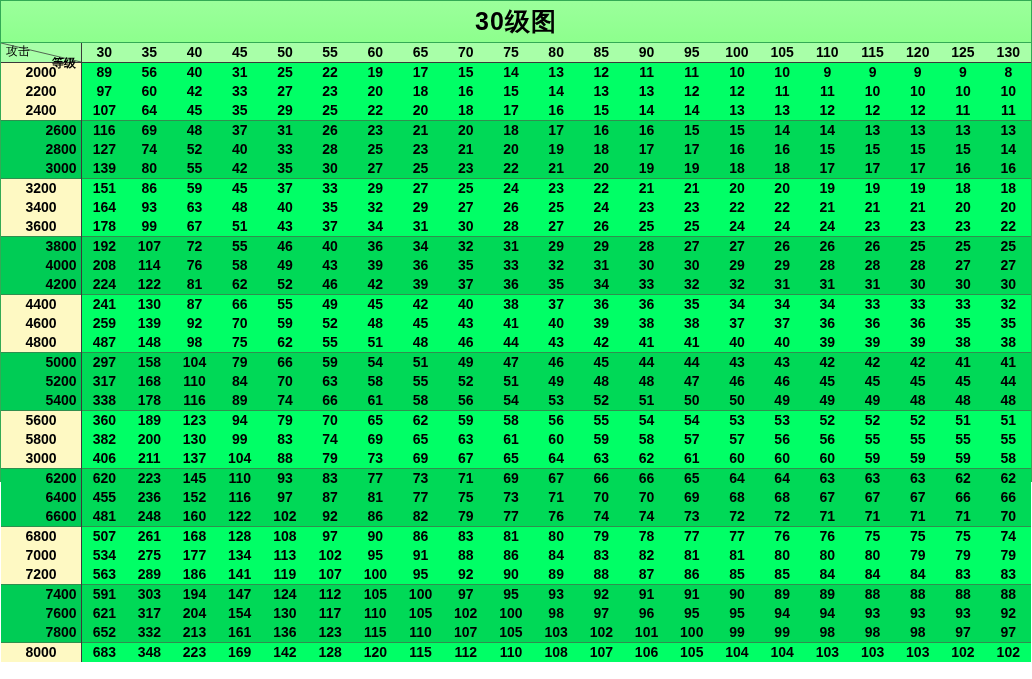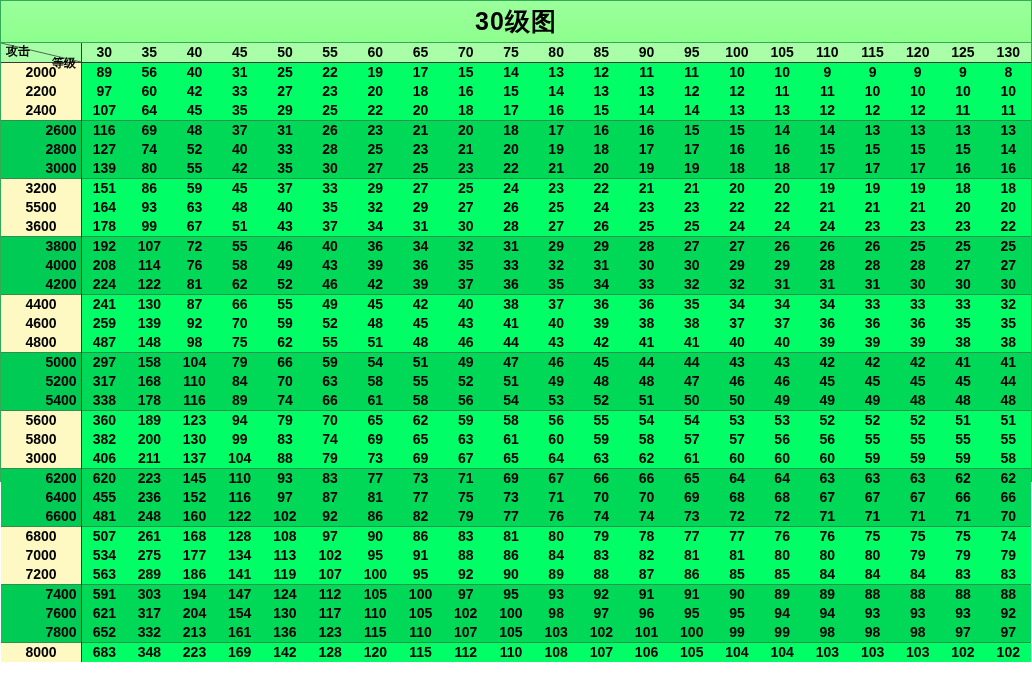--- a/index.html
+++ b/index.html
@@ -73,21 +73,21 @@
     right: 5px;
     top: 11px;
     font-size: 12px;
     font-weight: bold;
   }
   .corner .lbl-bot {
     position: absolute;
     left: 5px;
     bottom: 1px;
     font-size: 12px;
-    font-weight: bold;
+    font-weight: normal;
   }
   th.colhead {
     background: #a8ffa8;
     height: 34px;
     font-size: 15px;
     font-weight: bold;
     border-bottom: 1px solid #3a3a3a;
   }
   td.rowhead {
     background: #00dd55;
@@ -310,21 +310,21 @@
           <td class="cell">21</td>
           <td class="cell">20</td>
           <td class="cell">20</td>
           <td class="cell">19</td>
           <td class="cell">19</td>
           <td class="cell">19</td>
           <td class="cell">18</td>
           <td class="cell">18</td>
         </tr>
         <tr class="band-a">
-          <td class="rowhead">5500</td>
+          <td class="rowhead">3400</td>
           <td class="cell">164</td>
           <td class="cell">93</td>
           <td class="cell">63</td>
           <td class="cell">48</td>
           <td class="cell">40</td>
           <td class="cell">35</td>
           <td class="cell">32</td>
           <td class="cell">29</td>
           <td class="cell">27</td>
           <td class="cell">26</td>

